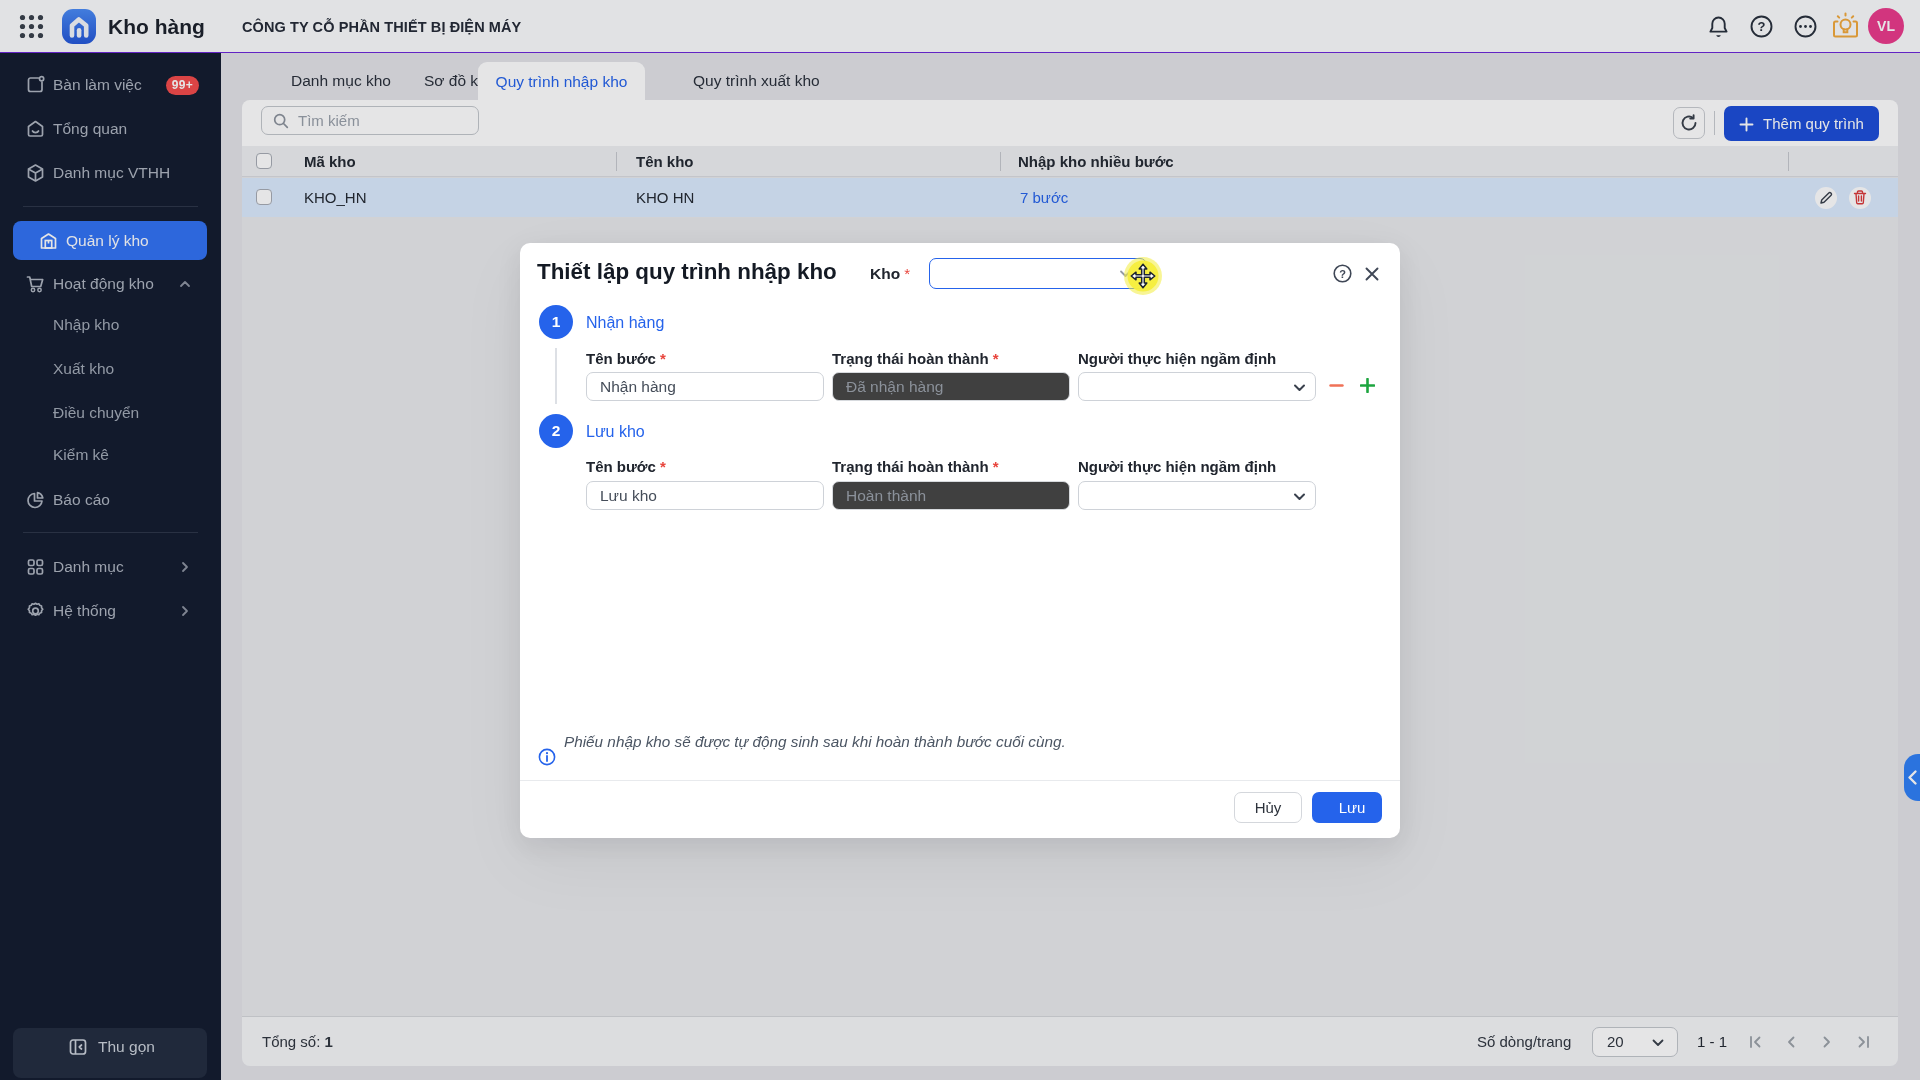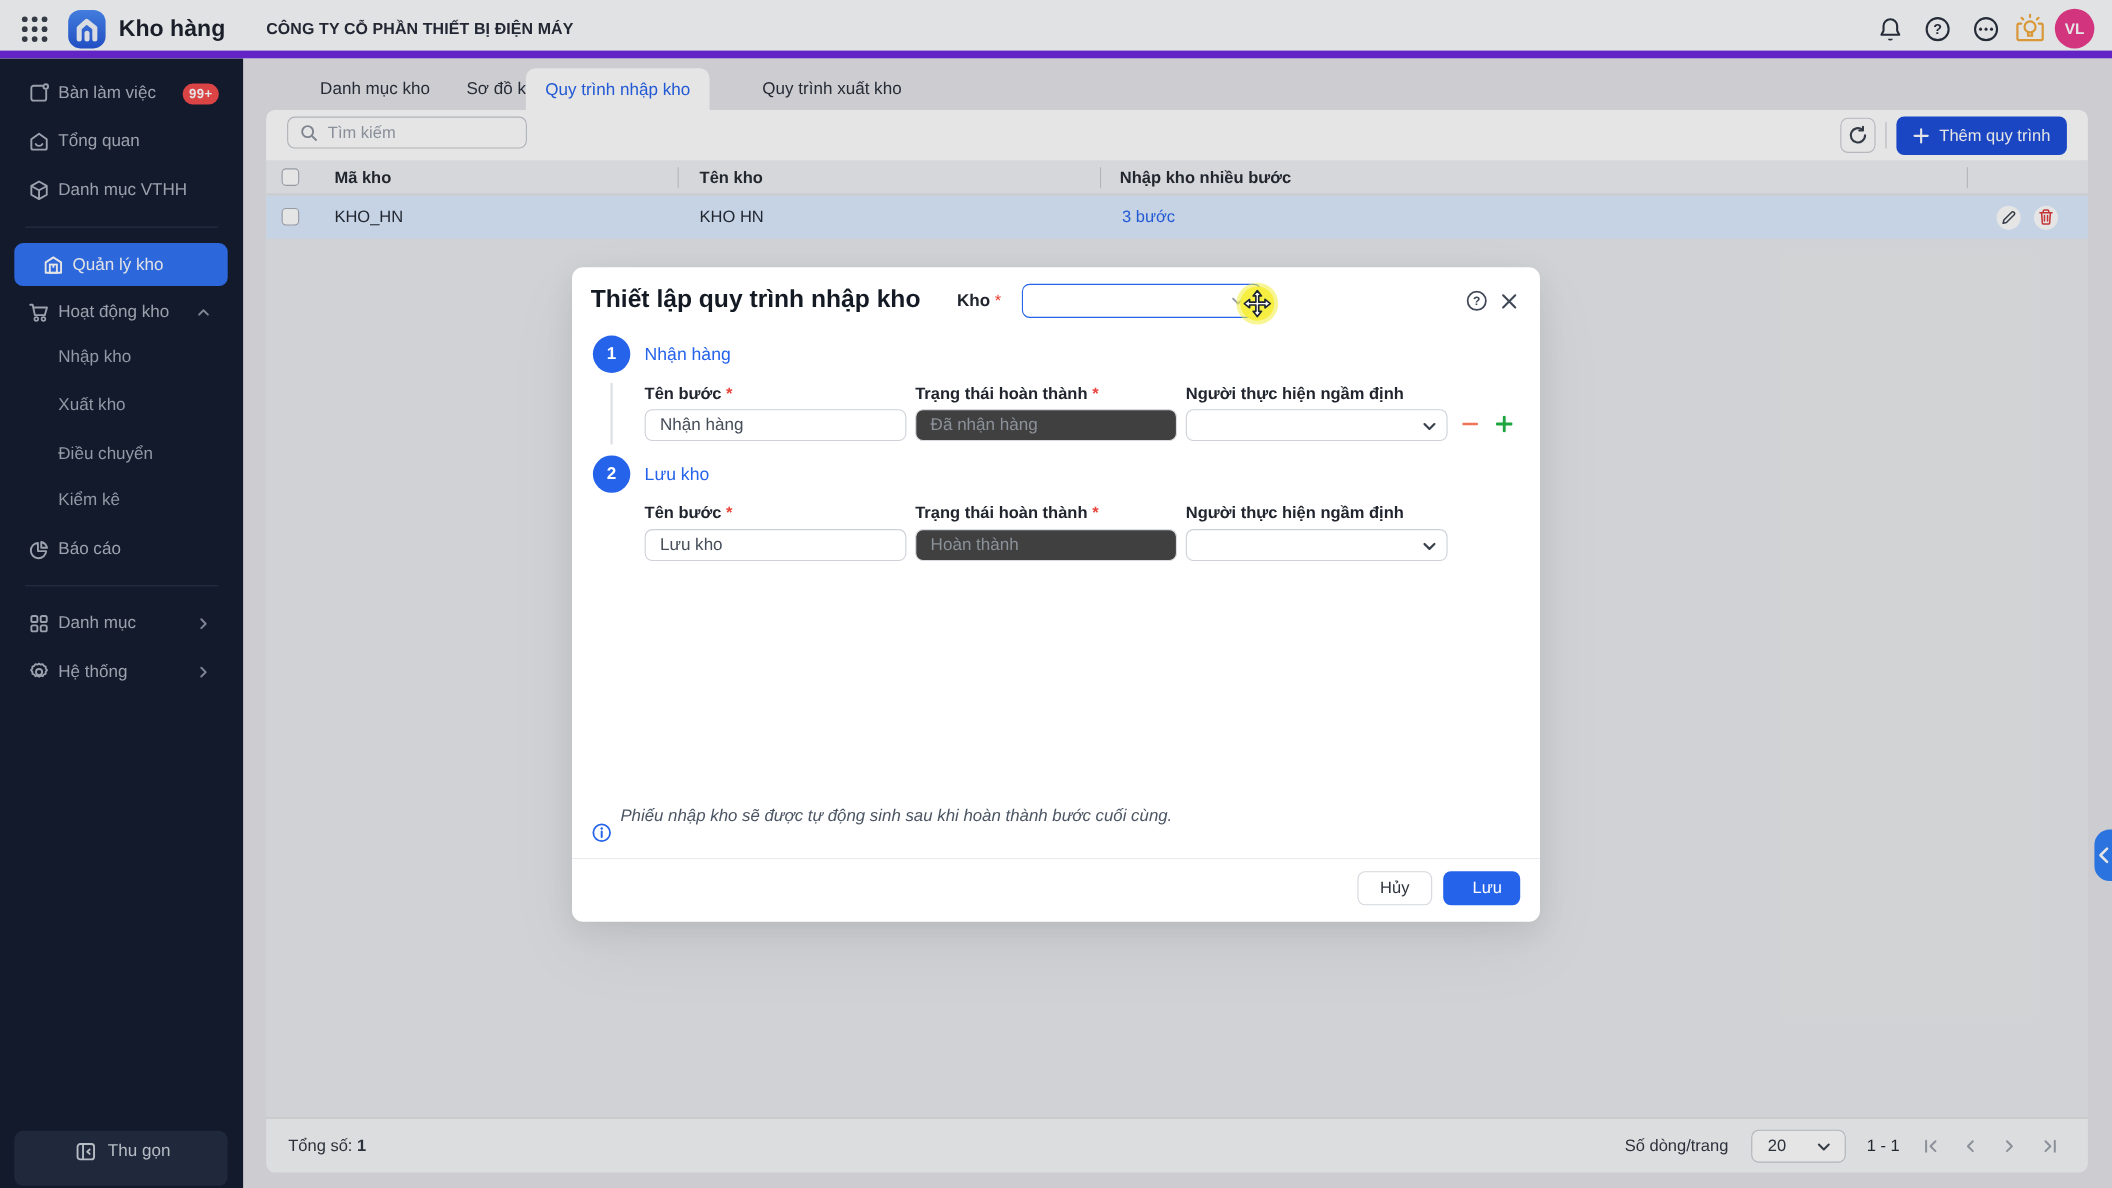--- a/index.html
+++ b/index.html
@@ -1,20 +1,20 @@
 <!DOCTYPE html>
 <html><head>
 <meta charset="utf-8">
 <style>
 * { margin:0; padding:0; box-sizing:border-box; }
 html,body { width:1920px; height:1080px; overflow:hidden; }
 body { font-family:"Liberation Sans", sans-serif; background:#e3e4e8; position:relative; }
 .abs { position:absolute; }
 
-.topbar { position:absolute; left:0; top:0; width:1920px; height:53px; background:#fbfcfd; border-bottom:7px solid #6d28d9; z-index:10; }
+.topbar { position:absolute; left:0; top:0; width:1920px; height:53px; background:#fbfcfd; border-bottom:1px solid #6d28d9; z-index:10; }
 .appname { position:absolute; left:108px; top:0; height:53px; line-height:53px; font-size:21px; font-weight:bold; color:#1b212b; }
 .company { position:absolute; left:242px; top:0; height:53px; line-height:54px; font-size:14.5px; font-weight:bold; color:#252b37; letter-spacing:.1px; }
 .logo { position:absolute; left:62px; top:9px; width:34px; height:35px; border-radius:11px; background:linear-gradient(180deg,#4a8bf5,#2457d8); }
 .avatar { position:absolute; left:1868px; top:8px; width:36px; height:36px; border-radius:50%; background:#ea3b8b; color:#fff; font-weight:bold; font-size:14px; text-align:center; line-height:37px; }
 
 .sidebar { position:absolute; left:0; top:53px; width:221px; height:1027px; background:#141d30; z-index:9; }
 .sitem { position:absolute; left:0; width:221px; height:40px; color:#aeb5c0; font-size:15.5px; }
 .sitem .txt { position:absolute; left:53px; top:50%; transform:translateY(-50%); white-space:nowrap; }
 .sitem .ic { position:absolute; left:25px; top:50%; transform:translateY(-50%); width:21px; height:21px; }
 .sitem .chev { position:absolute; left:178px; top:50%; transform:translateY(-50%); width:14px; height:14px; }
@@ -239,21 +239,21 @@
     <div class="col-div" style="left:374px;"></div>
     <div class="th" style="left:394px;">Tên kho</div>
     <div class="col-div" style="left:758px;"></div>
     <div class="th" style="left:776px;">Nhập kho nhiều bước</div>
     <div class="col-div" style="left:1546px;"></div>
   </div>
   <div class="trow">
     <div class="cbx" style="left:14px;top:11px;"></div>
     <div class="td" style="left:62px;">KHO_HN</div>
     <div class="td" style="left:394px;">KHO HN</div>
-    <div class="td" style="left:778px;color:#2563eb;">3 bước</div>
+    <div class="td" style="left:778px;color:#2563eb;">7 bước</div>
     <div class="actcirc" style="left:1573px;">
       <svg style="position:absolute;left:4px;top:4px;" width="14" height="14" viewBox="0 0 14 14">
           <path d="M2 12 l0.7 -3 L9.8 1.9 a1.4 1.4 0 0 1 2 0 l0.3 0.3 a1.4 1.4 0 0 1 0 2 L5 11.3 Z" fill="none" stroke="#3a414c" stroke-width="1.4" stroke-linejoin="round"></path>
         </svg>
     </div>
     <div class="actcirc" style="left:1607px;">
       <svg style="position:absolute;left:4px;top:3px;" width="14" height="15" viewBox="0 0 14 15">
           <path d="M1.5 3.5 h11 M4.5 3.5 V2 a1 1 0 0 1 1 -1 h3 a1 1 0 0 1 1 1 v1.5 M3 3.5 l0.7 9.3 a1 1 0 0 0 1 0.9 h4.6 a1 1 0 0 0 1 -0.9 L11 3.5" fill="none" stroke="#dc3b3b" stroke-width="1.4" stroke-linecap="round" stroke-linejoin="round"></path>
           <path d="M5.6 6 v5 M8.4 6 v5" stroke="#dc3b3b" stroke-width="1.4" stroke-linecap="round"></path>
         </svg>

